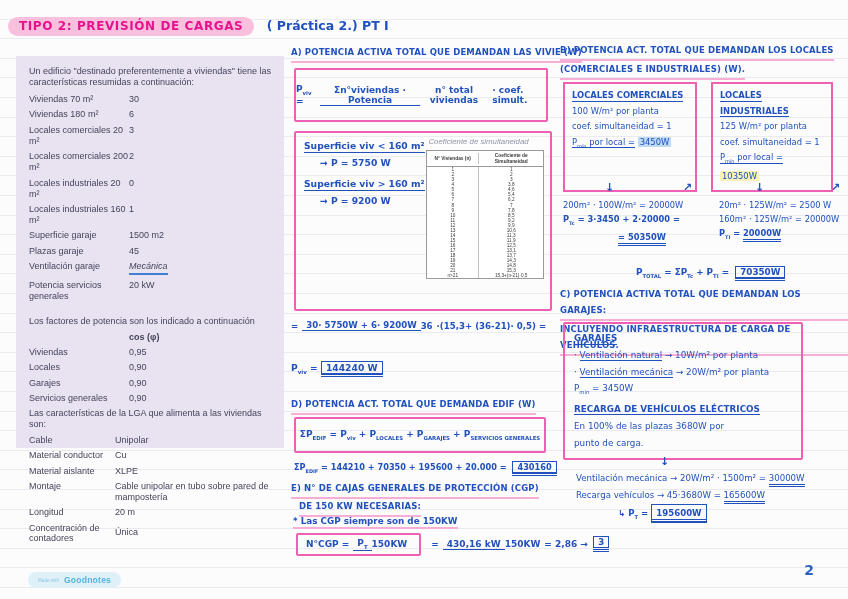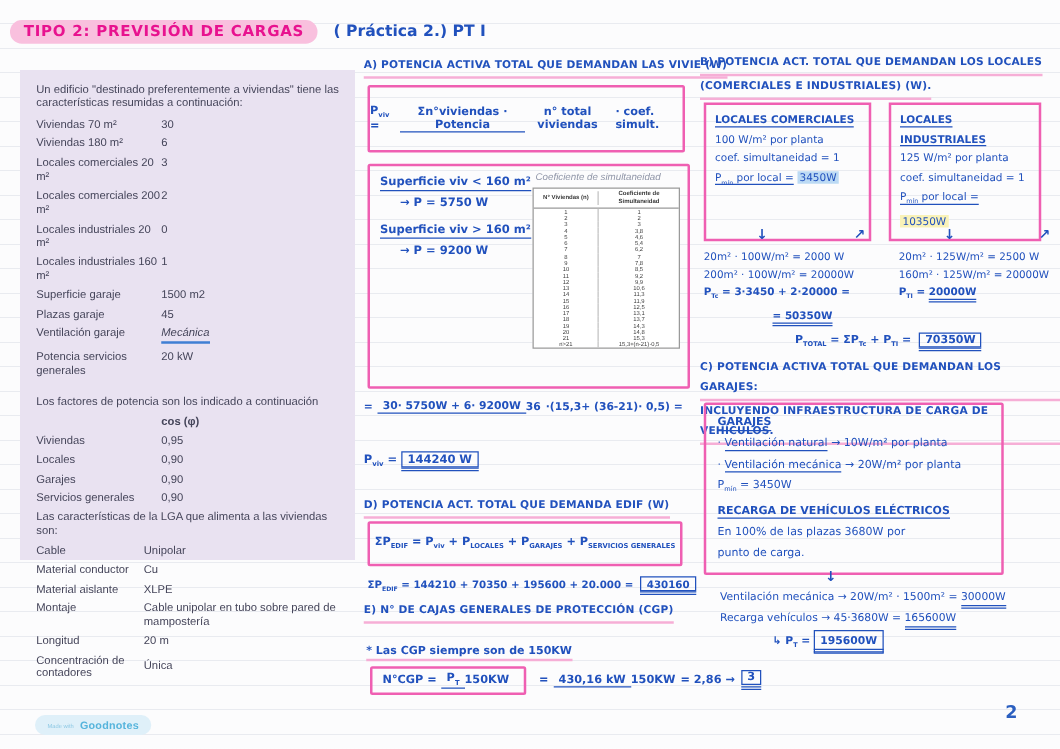--- a/index.html
+++ b/index.html
@@ -316,20 +316,21 @@
   <span>ΣP<sub>EDIF</sub> = P<sub>viv</sub> + P<sub>LOCALES</sub> + P<sub>GARAJES</sub> + P<sub>SERVICIOS GENERALES</sub></span>
 </div>
 
 <div class="abs hw" style="left:294px;top:461px;font-size:8.2px;font-weight:bold;white-space:nowrap;">
   <span>ΣP<sub>EDIF</sub> = 144210 + 70350 + 195600 + 20.000 =</span>
   <span class="du" style="margin-left:3px;"><span class="res">430160</span></span>
 </div>
 
 <div class="abs hw shead" style="left:291px;top:481px;line-height:15px;">
   <div><span class="pul">E) N° DE CAJAS GENERALES DE PROTECCIÓN (CGP)</span></div>
+  <div style="margin-left:8px;"><span class="pul">DE 150 KW NECESARIAS:</span></div>
 </div>
 
 <div class="abs hw" style="left:293px;top:516px;font-size:8.8px;font-weight:bold;">
   <span class="pul">* Las CGP siempre son de 150KW</span>
 </div>
 
 <div class="abs" style="left:296px;top:533px;display:flex;align-items:center;">
   <div class="pbox hw" style="padding:3px 8px;display:flex;align-items:center;font-size:9px;font-weight:bold;">
     <span>N°CGP =</span>
     <span class="frac">
@@ -370,21 +371,20 @@
 
 <div class="abs" style="left:563px;top:181px;width:286px;height:14px;">
   <span class="arrow abs" style="left:42px;">↓</span>
   <span class="arrow abs" style="left:120px;">↗</span>
   <span class="arrow abs" style="left:192px;">↓</span>
   <span class="arrow abs" style="left:268px;">↗</span>
 </div>
 
 <div class="abs" style="left:563px;top:198px;display:flex;gap:8px;">
   <div class="hw" style="width:148px;">
-    <div class="calcline">20m² · 100W/m² = 2000 W</div>
     <div class="calcline">200m² · 100W/m² = 20000W</div>
     <div class="calcline" style="font-weight:bold;">P<sub>Tc</sub> = 3·3450 + 2·20000 =</div>
     <div class="calcline" style="font-weight:bold;margin-left:10px;text-align:center;"><span class="du">= 50350W</span></div>
   </div>
   <div class="hw" style="width:138px;">
     <div class="calcline">20m² · 125W/m² = 2500 W</div>
     <div class="calcline">160m² · 125W/m² = 20000W</div>
     <div class="calcline" style="font-weight:bold;"><span>P<sub>TI</sub> =</span> <span class="du">20000W</span></div>
   </div>
 </div>

